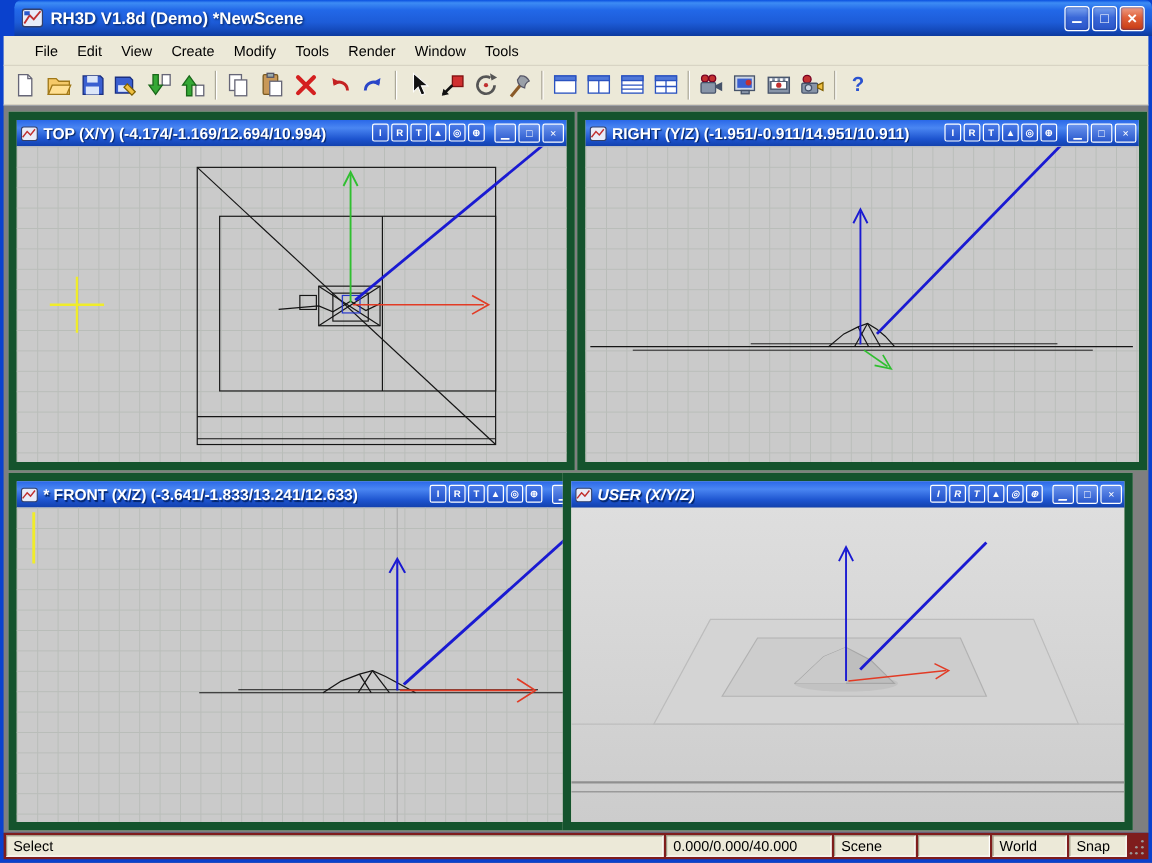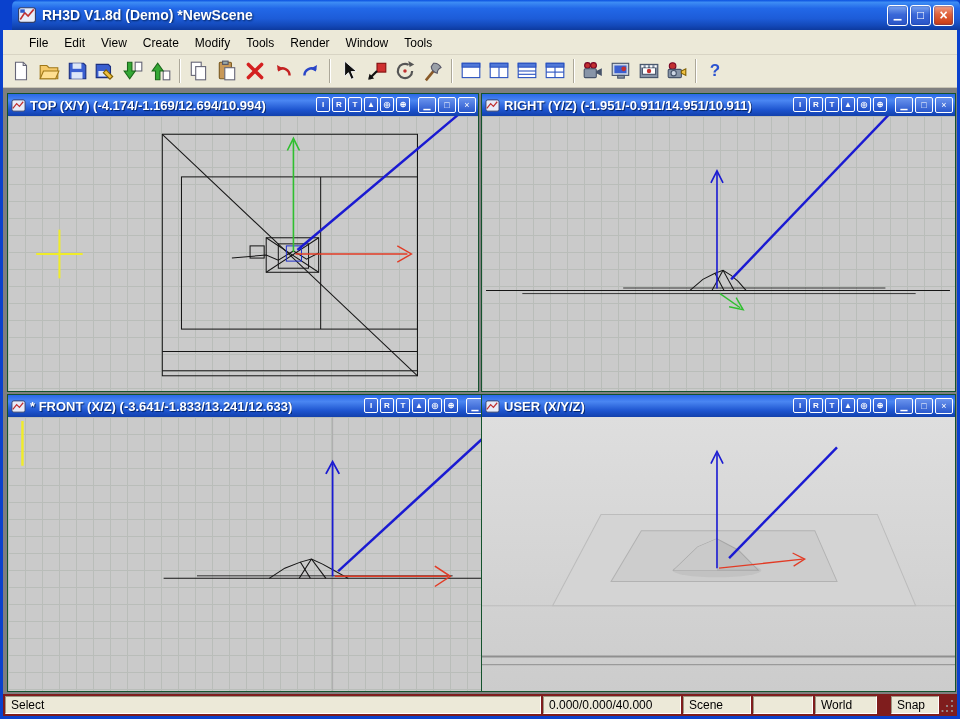--- a/index.html
+++ b/index.html
@@ -27,25 +27,25 @@
 
   .toolbar{position:absolute;top:55px;left:3px;right:3px;height:33px;background:#ece9d8;display:flex;
     align-items:center;padding-left:4px;border-bottom:1px solid #c8c4b4;}
   .tb{width:28px;height:28px;display:flex;align-items:center;justify-content:center;background:transparent;border:none;}
   .tb svg{width:22px;height:22px;}
   .tb-sep{width:2px;height:24px;margin:0 4px;border-left:1px solid #aca899;border-right:1px solid #fff;}
   .help-q{color:#2a52d0;font-weight:bold;font-size:17px;}
 
   
   .mdi{position:absolute;top:88px;left:3px;right:3px;bottom:25px;background:#7f7f7f;}
-  .viewport{position:absolute;border:1px solid #14532d;background:#ece9d8;}
+  .viewport{position:absolute;border:7px solid #14532d;background:#ece9d8;}
   #vp-top{left:4px;top:5px;width:472px;height:299px;}
   #vp-right{left:478px;top:5px;width:475px;height:299px;}
   #vp-front{left:4px;top:306px;width:520px;height:298px;}
-  #vp-user{left:478px;top:306px;width:475px;height:298px;}
+  #vp-user{left:466px;top:306px;width:475px;height:298px;font-style:italic;}
 
   .vp-titlebar{position:relative;height:22px;display:flex;align-items:center;padding:0 3px;
     background:linear-gradient(180deg,#2a68e8,#4a86f2 30%,#1d54cf 72%,#1240ac);}
   .vp-icon{width:15px;height:15px;display:inline-flex;flex:none;}
   .vp-title{color:#fff;font-weight:bold;font-size:13px;margin-left:4px;white-space:nowrap;overflow:hidden;
     text-shadow:1px 1px 1px #002060;}
   .vp-minibtns{position:absolute;right:68px;top:3px;display:flex;gap:2px;}
   .vp-minibtn{width:14px;height:15px;border:1px solid #fff;border-radius:2px;color:#fff;font-size:8px;font-weight:bold;
     display:flex;align-items:center;justify-content:center;background:linear-gradient(#4a7ae8,#2050c8);}
   .vp-winbtns{position:absolute;right:2px;top:3px;display:flex;gap:2px;}
@@ -63,21 +63,21 @@
   .statusbar{position:absolute;left:3px;right:3px;bottom:3px;height:22px;background:#7f1d1d;display:flex;
     align-items:center;gap:2px;padding:0 2px;}
   .seg{height:18px;border:1px solid;border-color:#9d9884 #fff #fff #9d9884;padding:1px 5px;
     white-space:nowrap;overflow:hidden;background:#ece9d8;}
   .seg-mode{flex:1;}
   .seg-counters{width:222px;}
   .seg-coords{width:138px;}
   .seg-scene{width:68px;}
   .seg-blank{width:60px;}
   .seg-world{width:62px;}
-  .seg-snap{width:48px;margin-left:12px;}
+  .seg-snap{width:48px;}
   .grip{width:14px;height:16px;flex:none;}
 </style>
 </head>
 <body>
 
 <div class="titlebar">
   <span class="app-icon">
     <svg viewBox="0 0 16 16">
         <rect x="0.5" y="1.5" width="15" height="13" rx="2" fill="#e8ecf8" stroke="#33406a"></rect>
         <path d="M2 12l4-6 3 3 5-6" stroke="#c03030" stroke-width="1.4" fill="none"></path>

